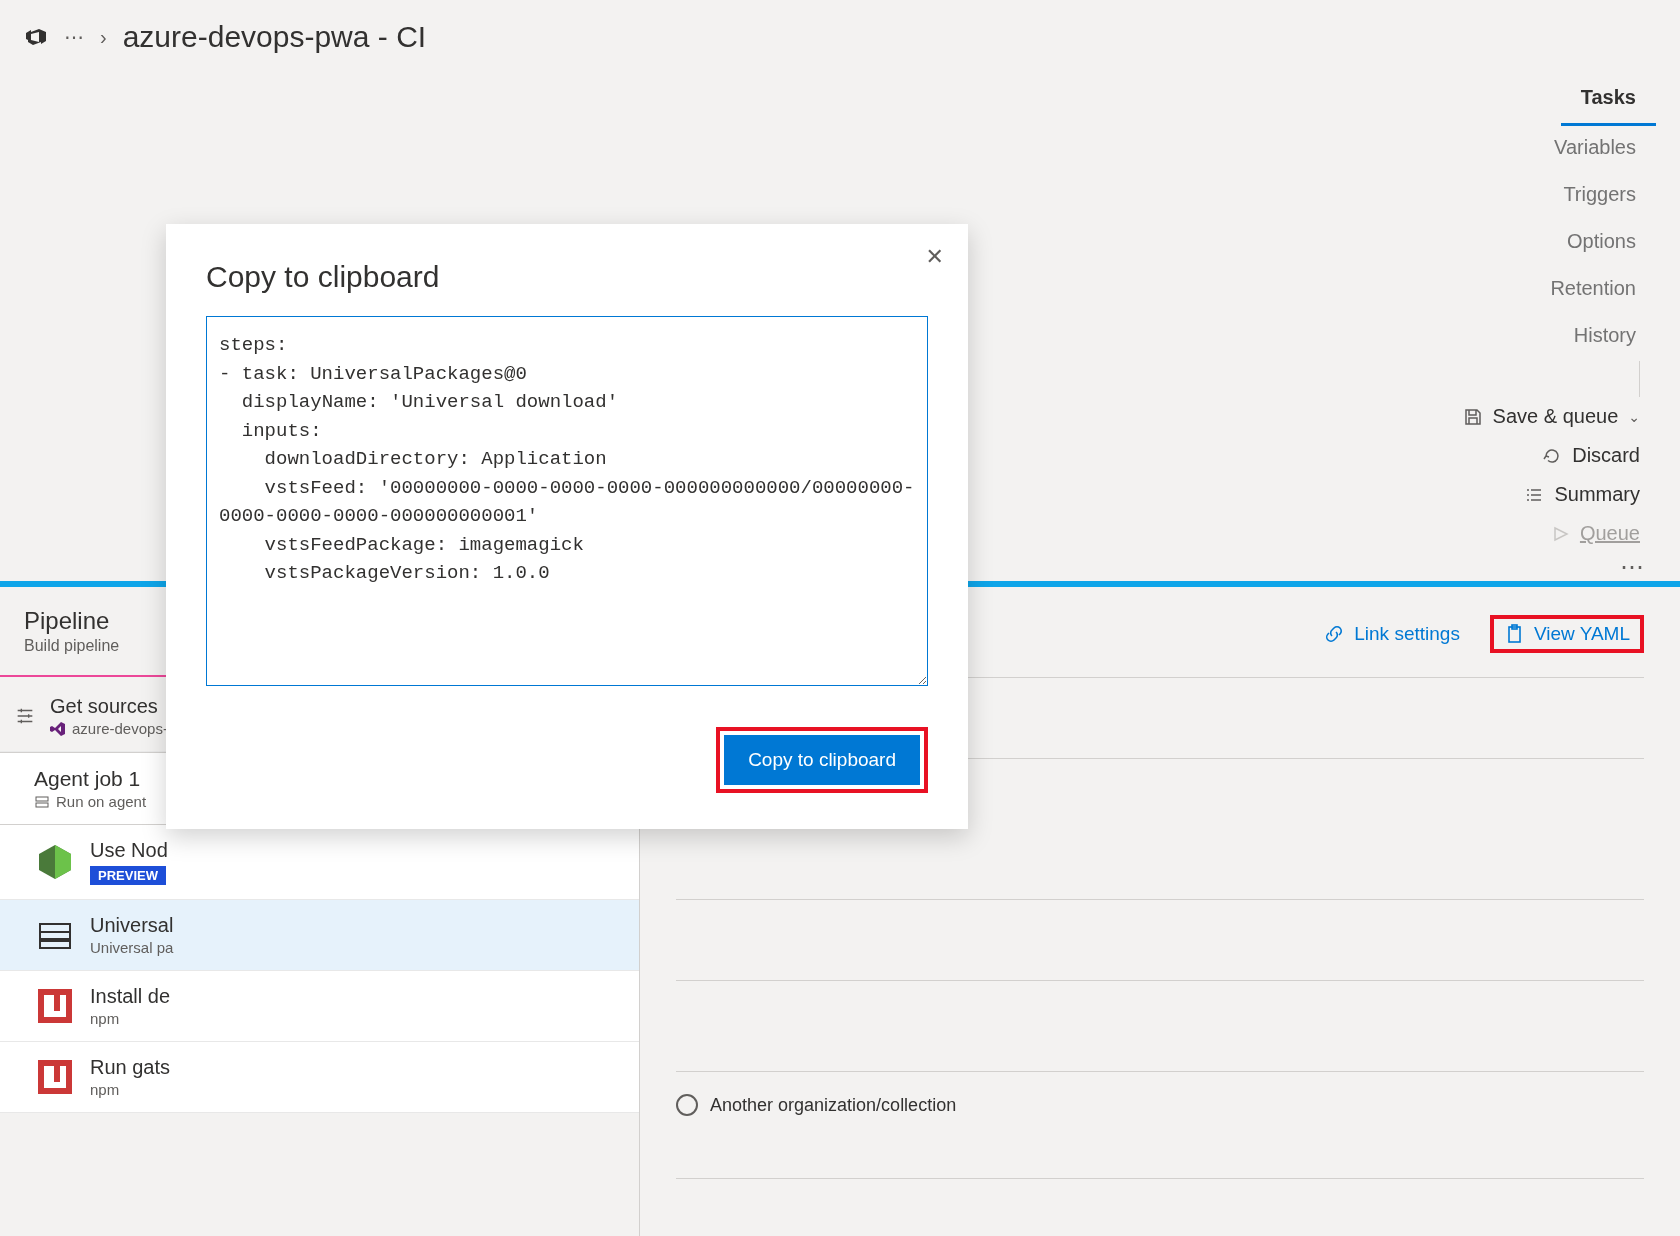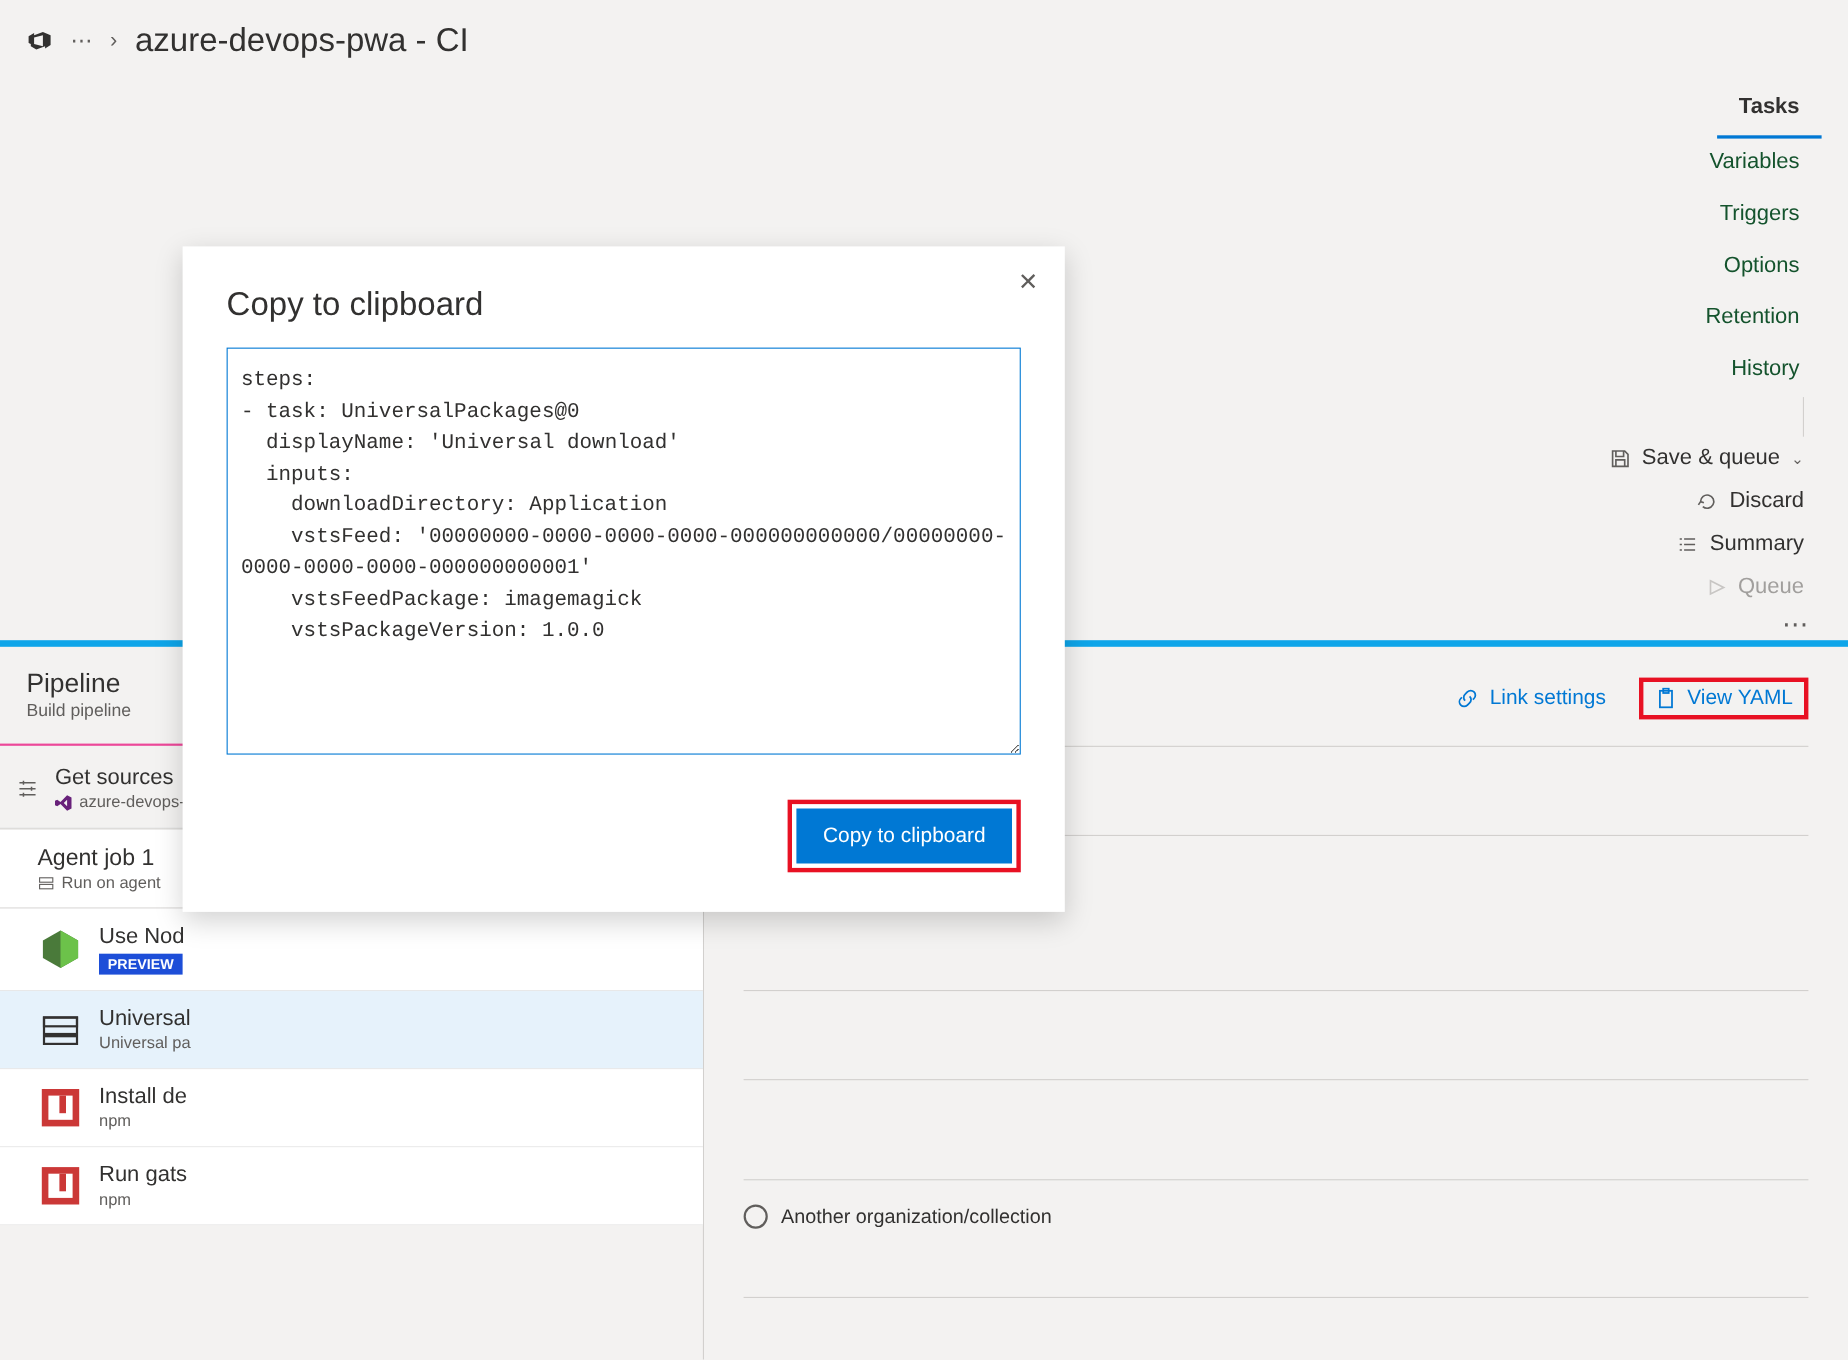--- a/index.html
+++ b/index.html
@@ -28,35 +28,35 @@
   display: flex;
   align-items: flex-end;
   padding: 8px 24px 0 24px;
   border-bottom: 6px solid #0ea5e9;
   gap: 0;
   flex-direction: column;
 }
 .tab {
   padding: 10px 20px 14px 20px;
   font-size: 20px;
-  color: #14532d;
+  color: #737373;
   cursor: pointer;
 }
 .tab.active {
   color: #323130;
   font-weight: 600;
   border-bottom: 3px solid #0078d4;
 }
 .tabs-divider { width: 1px; height: 36px; background: #d2d0ce; margin: 0 16px; }
 .toolbar-btn {
   display: flex; align-items: center; gap: 10px;
   padding: 8px 16px; font-size: 20px; color: #323130;
   cursor: pointer;
 }
-.toolbar-btn.disabled { color: #a19f9d; }
+.toolbar-btn.disabled { color: #a19f9d; text-decoration: underline; }
 .toolbar-icon { width: 20px; height: 20px; flex-shrink: 0; }
 .chevron-down { font-size: 14px; color: #605e5c; }
 .toolbar-more { font-size: 24px; color: #605e5c; padding: 0 12px; cursor: pointer; }
 .main-area { display: flex; height: calc(100% - 160px); }
 .left-panel { width: 640px; border-right: 1px solid #d2d0ce; }
 .pipeline-header {
   display: flex; justify-content: space-between; align-items: flex-start;
   padding: 20px 28px 20px 24px;
   border-bottom: 2px solid #ec4899;
 }

